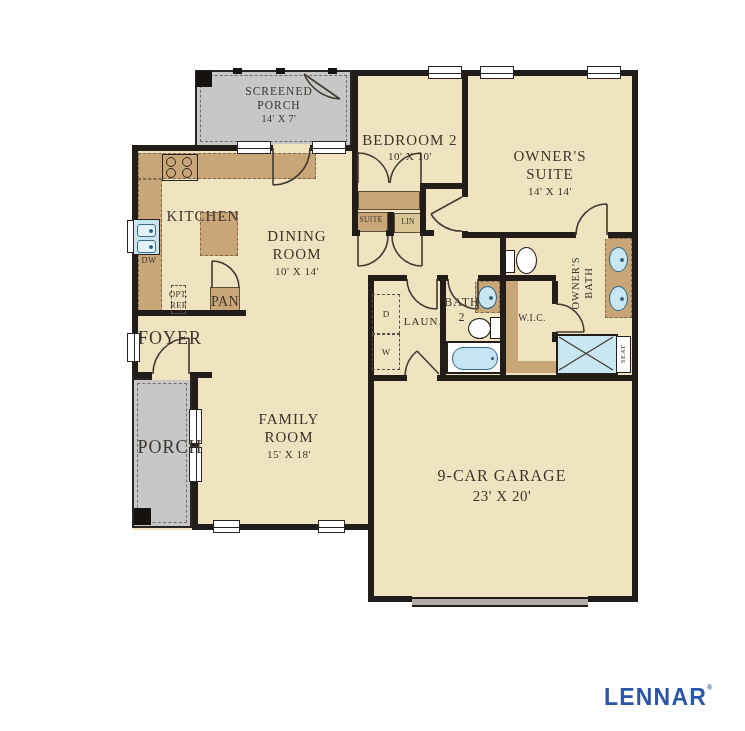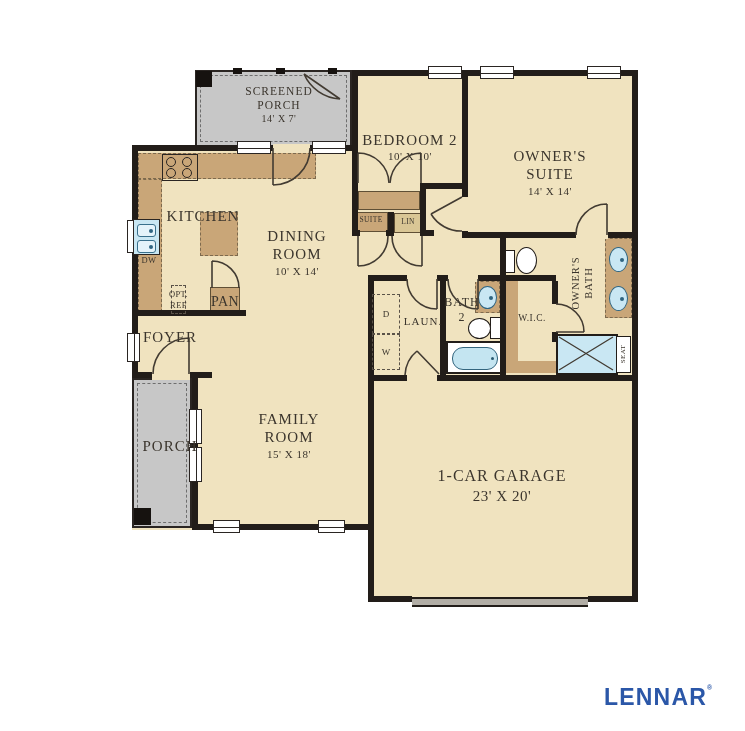--- a/index.html
+++ b/index.html
@@ -12,21 +12,21 @@
   .op{position:absolute;background:#F0E3BF;}
   .cab{position:absolute;background:#C9A678;border:1px dashed #7d6a4e;box-sizing:border-box;}
   .winh,.winv{position:absolute;background:#fff;border:1.3px solid #2a2522;box-sizing:border-box;}
   .winh .ln{position:absolute;left:0;right:0;top:50%;border-top:1px solid #2a2522;}
   .winv .ln{position:absolute;top:0;bottom:0;left:50%;border-left:1px solid #2a2522;}
   .post{position:absolute;background:#16120f;}
   .lbl{position:absolute;text-align:center;transform:translateX(-50%);line-height:1.22;letter-spacing:1px;white-space:nowrap;}
   .lbl span{display:block;}
   .big{font-size:15px;margin-top:21px;}
   .dims{font-size:11px;letter-spacing:.5px;margin-top:1px;}
-  .mid{font-size:15px;}
+  .mid{font-size:18px;}
   .sm{font-size:9.5px;letter-spacing:.5px;}
   .tiny{font-size:8.5px;letter-spacing:.4px;}
   .vert{position:absolute;text-align:center;transform:translate(-50%,-50%) rotate(-90deg);line-height:1.25;letter-spacing:1px;white-space:nowrap;}
   .fix{position:absolute;box-sizing:border-box;}
   .white-fix{background:#fff;border:1.4px solid #221d19;}
   .blue{background:#C9E7F3;border:1.4px solid #2f6480;}
   .dashedbox{position:absolute;border:1.2px dashed #5a5248;box-sizing:border-box;
              display:flex;align-items:center;justify-content:center;font-size:9px;}
   svg.ov{position:absolute;left:0;top:0;pointer-events:none;}
   #footer-phone{position:absolute;left:35px;top:697px;font-family:"Liberation Sans",sans-serif;
@@ -237,21 +237,21 @@
     <span>DINING</span>
     <span>ROOM</span>
     <span class="dims">10' X 14'</span>
   </div>
   <div class="lbl big" style="left:289px;top:389px;">
     <span>FAMILY</span>
     <span>ROOM</span>
     <span class="dims">15' X 18'</span>
   </div>
   <div class="lbl" style="left:502px;top:466px;font-size:16px;">
-    <span>1-CAR GARAGE</span>
+    <span>9-CAR GARAGE</span>
     <span class="dims" style="font-size:15px;">23' X 20'</span>
   </div>
   <div class="lbl mid" style="left:170px;top:328px;">
     <span>FOYER</span>
   </div>
   <div class="lbl mid" style="left:170px;top:437px;">
     <span>PORCH</span>
   </div>
   <div class="lbl" style="left:423px;top:315px;font-size:11px;">
     <span>LAUN.</span>

